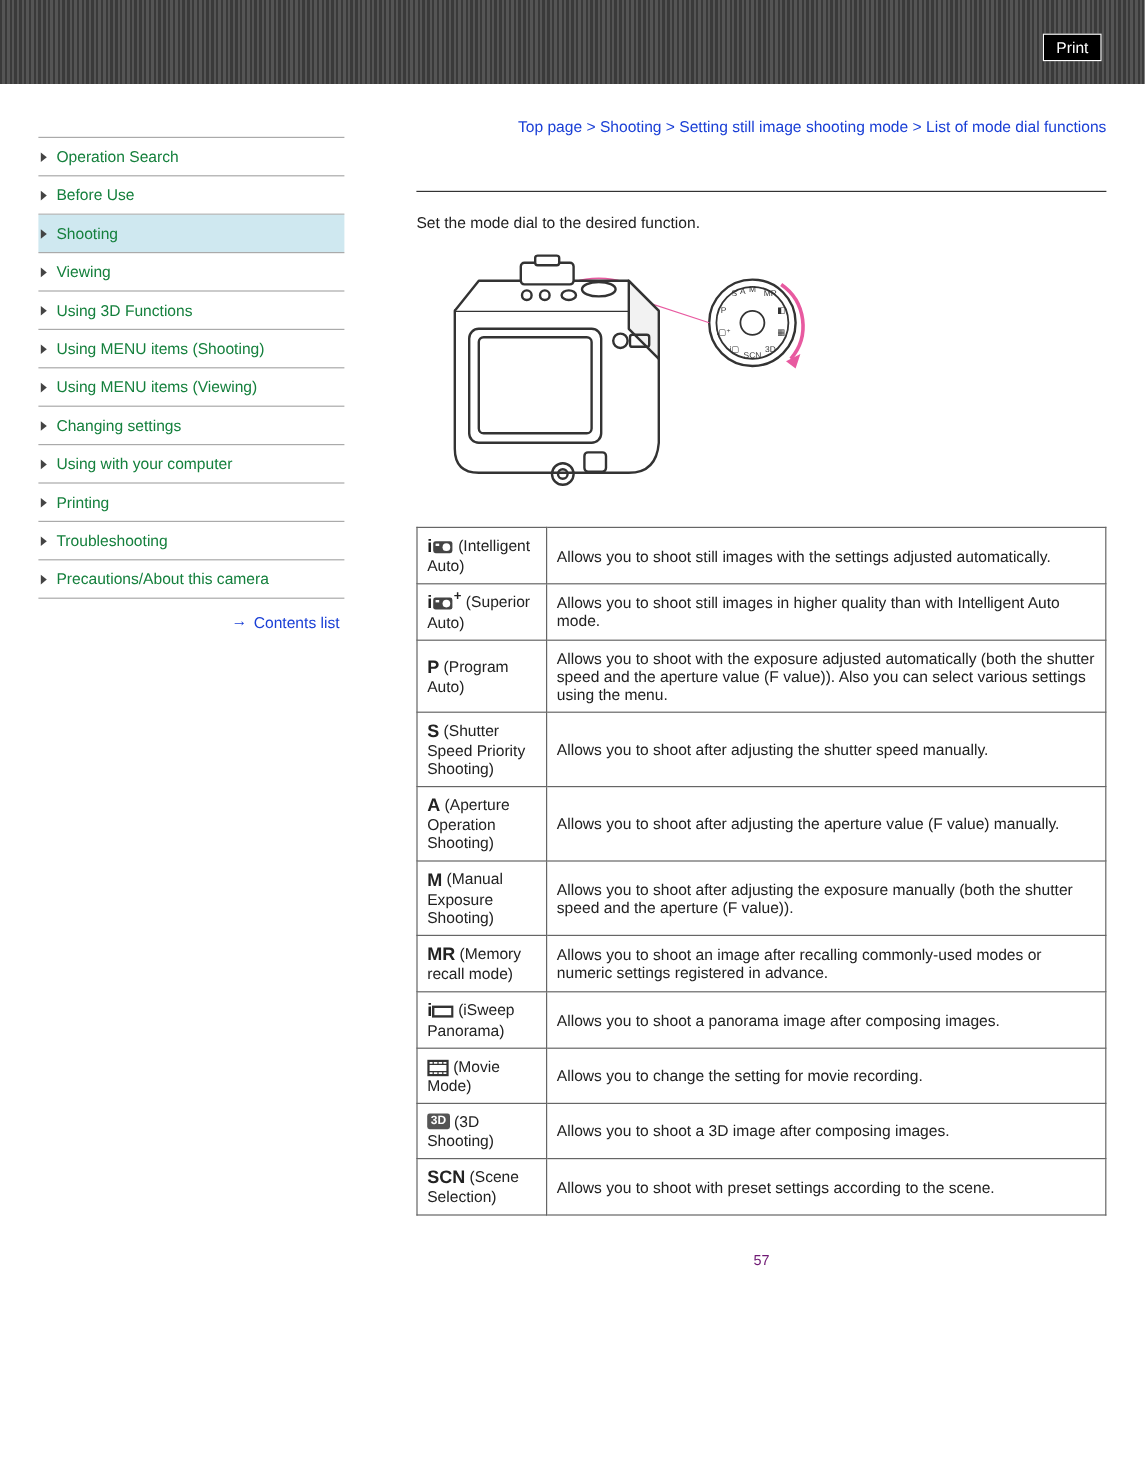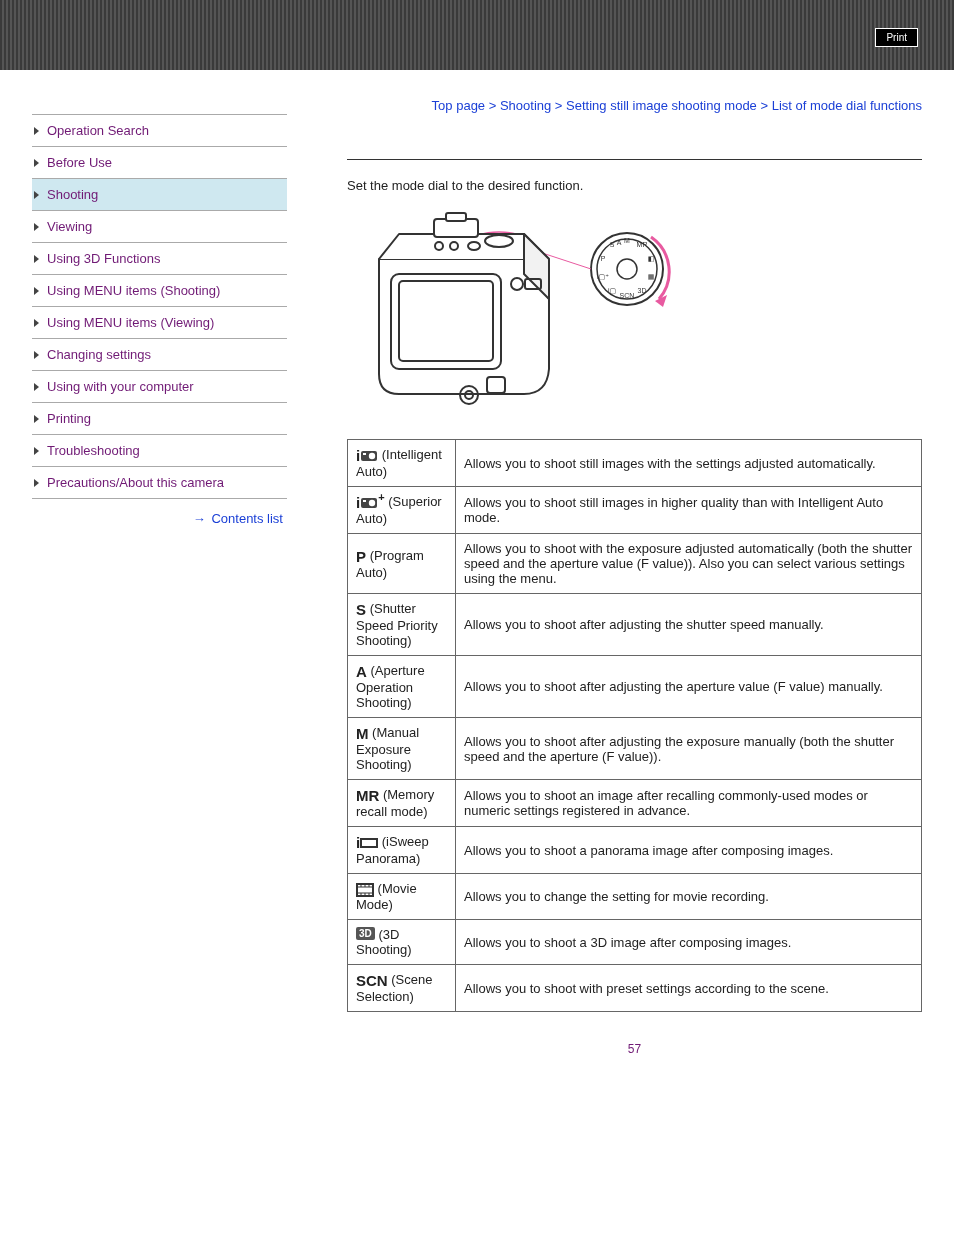--- a/index.html
+++ b/index.html
@@ -15,31 +15,31 @@
     height: 70px;
     background: repeating-linear-gradient(90deg, #3a3a3a 0 2px, #555 2px 4px);
     position: relative;
     margin-bottom: 4px;
   }
   .print-btn {
     position: absolute; right: 36px; top: 28px;
     background: #000; color: #fff;
     border: 1px solid #fff;
     padding: 3px 10px;
-    font-size: 10px;
+    font-size: 13px;
     cursor: pointer;
   }
   .layout { display: flex; padding: 0 32px 40px 32px; }
   .sidebar { width: 255px; flex: 0 0 255px; margin-top: 40px; }
   .sidebar ul { list-style: none; margin: 0 0 12px 0; padding: 0; border-top: 1px solid #aaa; }
   .sidebar li { border-bottom: 1px solid #aaa; }
   .sidebar li a {
     display: flex; align-items: center;
     padding: 8px 6px 8px 2px;
-    color: #701a75; text-decoration: none;
+    color: #15803d; text-decoration: none;
     font-size: 13px;
     cursor: pointer;
   }
   .sidebar li a.active { background: #cfe8f0; }
   .caret { width: 0; height: 0; border-top: 4px solid transparent; border-bottom: 4px solid transparent; border-left: 5px solid #444; margin-right: 8px; display: inline-block; }
   .contents-link { text-align: right; padding-right: 4px; margin-top: 6px; }
   .contents-link a { color: #1a3fd6; text-decoration: none; font-size: 13px; text-align: right; }
   .contents-link .arrow { color: #1a3fd6; margin-right: 2px; display:inline-block; transform: translateY(-1px);}
   .main { flex: 1; margin-left: 60px; margin-top: 24px; }
   .breadcrumb { color: #1a3fd6; font-size: 13px; margin-bottom: 8px; text-align: right; }

